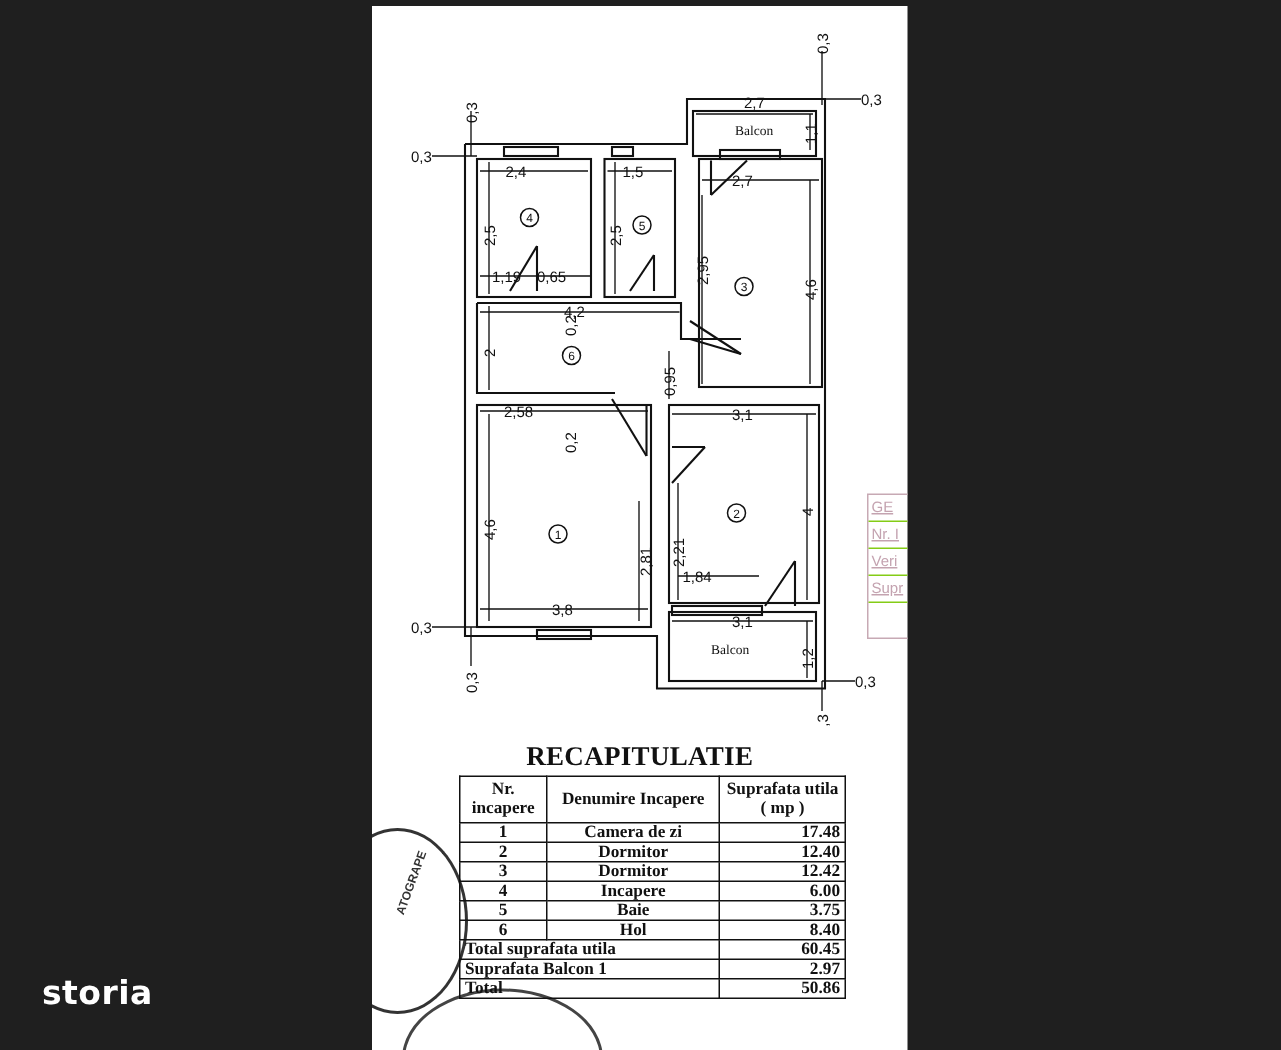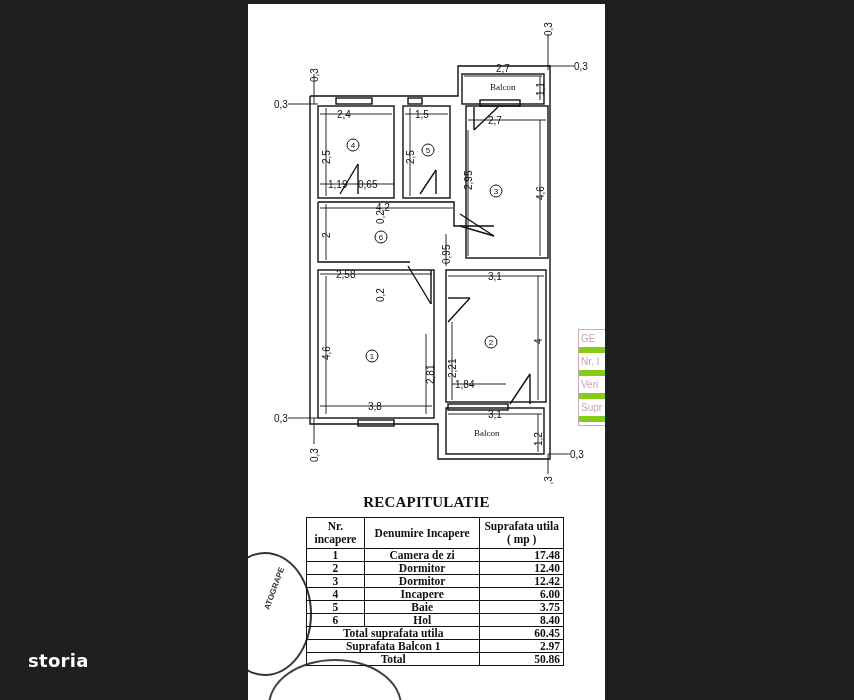--- a/index.html
+++ b/index.html
@@ -1,33 +1,33 @@
 <!DOCTYPE html>
 <html><head>
 <meta charset="utf-8">
 <style>
   html, body { margin:0; padding:0; }
   body { width:854px; height:700px; background:#1f1f1f; position:relative; overflow:hidden; font-family:"Liberation Serif", serif; }
   .doc { position:absolute; left:248px; top:4px; width:357px; height:696px; background:#fff; overflow:hidden; }
   .plan { position:absolute; left:0; top:0; width:357px; height:480px; }
   .plan text { font-family:"Liberation Sans", sans-serif; fill:#111; }
-  .recap-title { position:absolute; left:0; width:357px; top:490px; text-align:center; font-weight:bold; font-size:15px; color:#111; letter-spacing:0.2px; }
+  .recap-title { position:absolute; left:0; width:357px; top:490px; text-align:center; font-weight:bold; font-size:18px; color:#111; letter-spacing:0.2px; }
   table.recap { position:absolute; left:58px; top:513px; width:258px; border-collapse:collapse; font-size:11.5px; font-weight:bold; color:#111; line-height:12px; }
   table.recap td, table.recap th { border:1.4px solid #111; padding:0 3px; }
   table.recap th { font-weight:bold; text-align:center; padding:2px 3px; line-height:13px; }
   table.recap td.num { text-align:center; width:52px; }
   table.recap td.name { text-align:center; width:116px; }
   table.recap td.val { text-align:right; width:80px; }
-  table.recap td.lbl { text-align:center; }
+  table.recap td.lbl { text-align:left; }
   .stamp-left { position:absolute; left:-30px; top:548px; width:90px; height:120px; border:2px solid #333; border-radius:50%; border-left-color:transparent; }
   .stamp-left-text { position:absolute; left:4px; top:580px; font-size:8px; color:#333; transform:rotate(-70deg); font-family:"Liberation Sans", sans-serif; font-weight:bold; }
   .stamp-bottom { position:absolute; left:20px; top:655px; width:130px; height:90px; border:2px solid #444; border-radius:50%; }
   .stamp-red { position:absolute; left:330px; top:325px; width:40px; height:95px; border:1.5px solid #c7a9b4; font-family:"Liberation Sans", sans-serif; font-size:10px; color:#c4a3b0; }
-  .stamp-red span { display:block; border-bottom:6px solid #84cc16; padding:3px 2px; white-space:nowrap; }
-  .logo { position:absolute; left:28px; top:650px; color:#fff; font-family:"DejaVu Sans", sans-serif; font-weight:bold; font-size:18px; letter-spacing:0.3px; }
+  .stamp-red span { display:block; border-bottom:1px solid #84cc16; padding:3px 2px; white-space:nowrap;text-decoration:underline; }
+  .logo { position:absolute; left:28px; top:650px; color:#fff; font-family:"DejaVu Sans", sans-serif; font-weight:bold; font-size:22px; letter-spacing:0.3px; }
 </style>
 </head>
 <body>
 
 <div class="doc">
 
   <svg class="plan" viewBox="0 0 357 480" width="357" height="480">
     <g fill="none" stroke="#111" stroke-width="1.4">
 
       <polyline points="62,92 62,420 190,420 190,455 302,455 302,406 302,62 210,62 210,92 62,92"></polyline>

